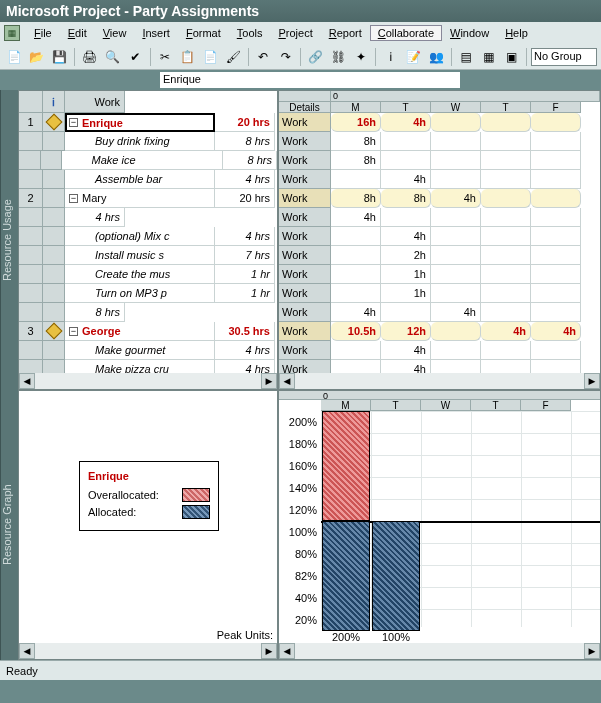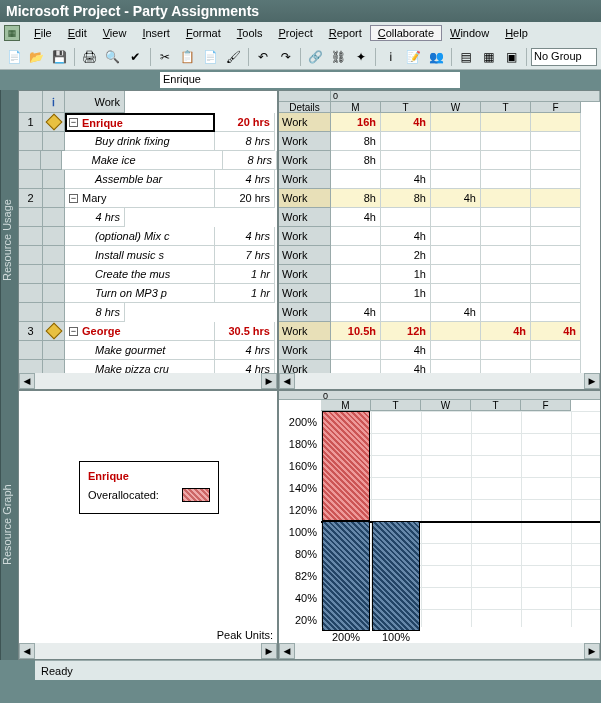--- a/index.html
+++ b/index.html
@@ -138,21 +138,21 @@
   .tp-row { display:flex; height:19px;}
   .tp-lbl {
     width:52px;background:#d1dada;border-right:1px solid #9aa;border-bottom:1px solid #9aa;
     display:flex;align-items:center;padding-left:3px;font-size:11px;
   }
   .tp-cell {
     width:50px;border-right:1px solid #c9d3d3;border-bottom:1px solid #c9d3d3;
     display:flex;align-items:center;justify-content:flex-end;padding-right:4px;font-size:11px;
   }
   .tp-row.hl .tp-lbl {background:#e8e0b8;}
-  .tp-row.hl .tp-cell {background:#fbf5d0;}
+  .tp-row.hl .tp-cell {background:#fbf5d0;border-radius:6px;}
   .tp-row.hl .over{color:#c00000;}
   .scrollbar-h {
     position:absolute;bottom:0;left:0;right:0;height:16px;
     background:#d1dada;display:flex;
   }
   .sb-btn{width:16px;height:16px;background:#d1dada;border:1px solid #9aa;
     display:flex;align-items:center;justify-content:center;font-size:9px;}
   .sb-track{flex:1;background:#e8eded;}
   .graph-left {
     background:#fff;border:1px solid #748585;position:relative;
@@ -176,21 +176,21 @@
   .graph-grid{position:absolute;top:20px;left:42px;right:0;bottom:32px;
     background-image:linear-gradient(#e0e6e6 1px,transparent 1px),linear-gradient(90deg,#e0e6e6 1px,transparent 1px);
     background-size:50px 22px;}
   .bar{position:absolute;width:48px;border:1px solid #000;}
   .bar-red{background:repeating-linear-gradient(45deg,#c55,#c55 2px,#e99 2px,#e99 4px);}
   .bar-blue{background:repeating-linear-gradient(45deg,#246,#246 2px,#68a 2px,#68a 4px);}
   .baseline{position:absolute;left:0;right:0;border-top:2px solid #000;}
   .peak-vals{position:absolute;left:42px;bottom:16px;display:flex;}
   .pv{width:50px;text-align:center;font-size:11px;}
   .status-bar{height:20px;background:#dfe8e8;border-top:1px solid #9aa;
-    display:flex;align-items:center;padding:0 6px;font-size:11px;margin-left:35px;}
+    display:flex;align-items:center;padding:0 6px;font-size:11px;}
   .diamond{width:12px;height:12px;background:#e8c040;transform:rotate(45deg);
     display:inline-block;border:1px solid #886000;}
 </style>
 </head>
 <body>
 
 <div class="title-bar">
   <span>Microsoft Project - Party Assignments</span>
 </div>
 
@@ -505,20 +505,24 @@
   <div class="side-label">Resource Graph</div>
 
   <div class="pane">
     <div class="graph-left">
       <div class="legend">
         <div class="legend-title">Enrique</div>
         <div class="legend-row">
           <span>Overallocated:</span>
           <span class="swatch sw-red"></span>
         </div>
+        <div class="legend-row">
+          <span>Allocated:</span>
+          <span class="swatch sw-blue"></span>
+        </div>
       </div>
       <div class="peak-lbl">Peak Units:</div>
       <div class="scrollbar-h">
         <div class="sb-btn">◀</div>
         <div class="sb-track"></div>
         <div class="sb-btn">▶</div>
       </div>
     </div>
 
     <div class="graph-right">

